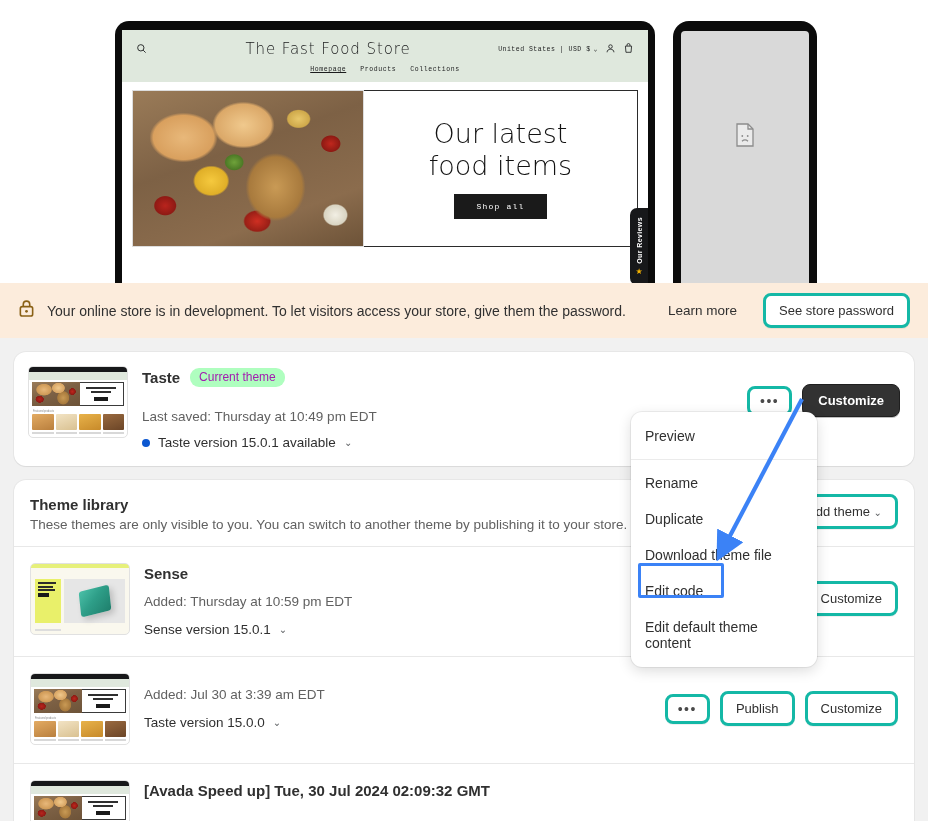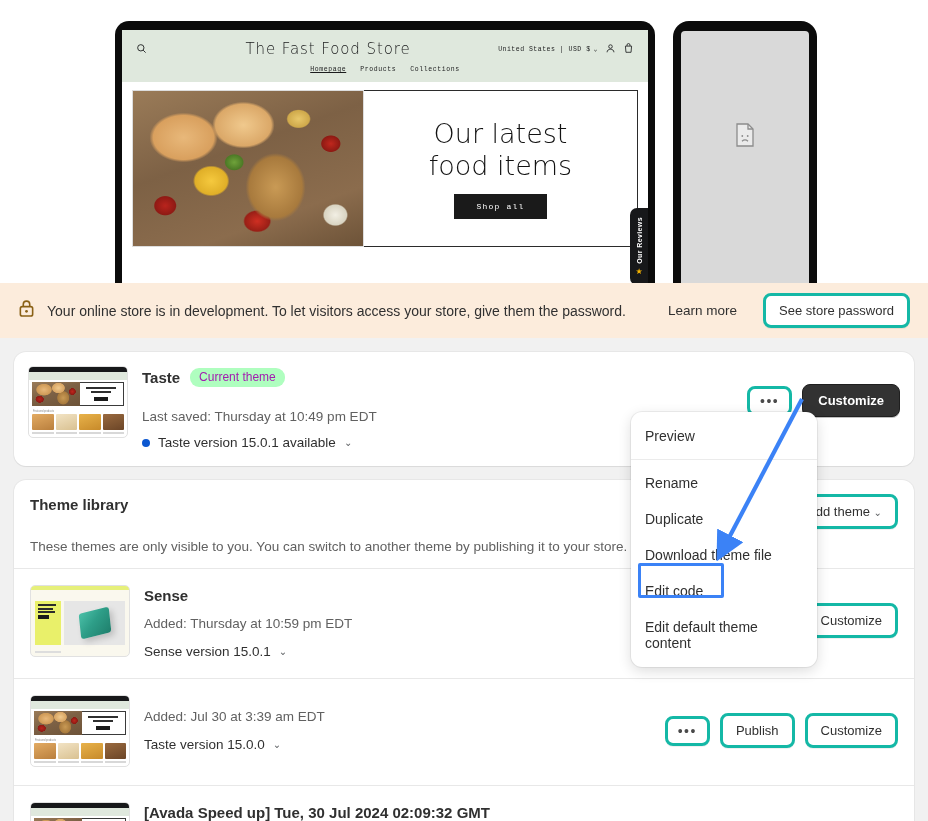--- a/index.html
+++ b/index.html
@@ -269,21 +269,21 @@
   .chev { color: #5c5f62; font-size: 10px; }
 
   .row-actions {
     display: flex; align-items: center; gap: 10px;
     padding-top: 18px;
   }
 
   
   .lib-head { padding: 16px 16px 14px 16px; position: relative; }
   .lib-title { font-size: 15px; font-weight: bold; color: #303030; }
-  .lib-desc { font-size: 13.5px; color: #616161; margin-top: 26px; }
+  .lib-desc { font-size: 13.5px; color: #616161; margin-top: 4px; }
   .add-theme-wrap { position: absolute; right: 16px; top: 14px; }
   .divider { height: 1px; background: #e8e8e8; }
 
   .lib-row { display: flex; align-items: flex-start; padding: 16px 16px 18px 16px; gap: 14px; }
   .lib-name-big { font-size: 15px; font-weight: bold; color: #303030; }
   .lib-sub { font-size: 13.5px; color: #616161; margin-top: 12px; }
   .lib-ver {
     margin-top: 13px; font-size: 13.5px; color: #303030;
     display: inline-flex; align-items: center; gap: 8px; cursor: pointer;
   }

